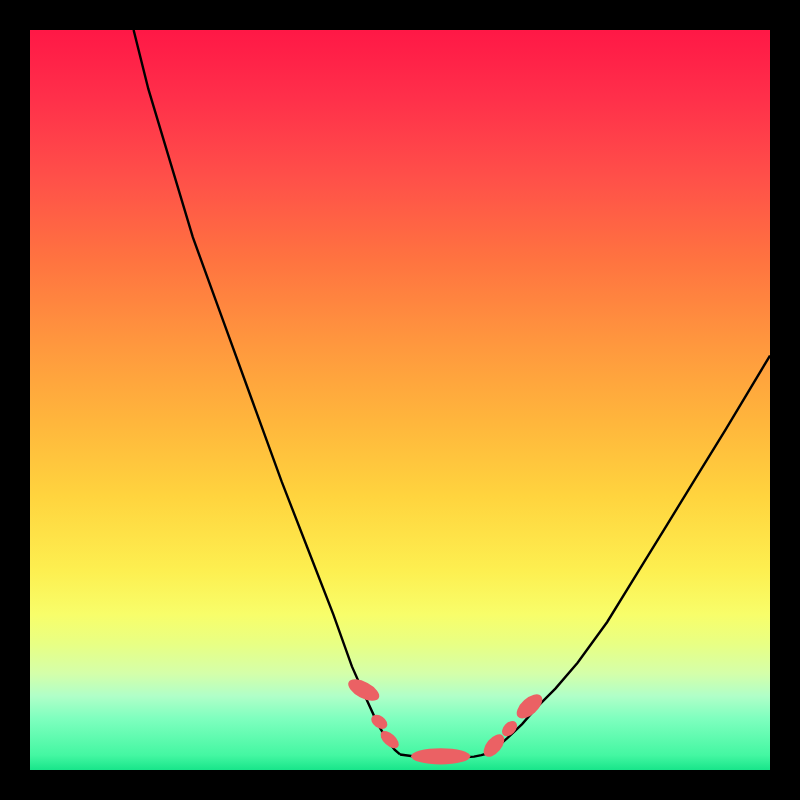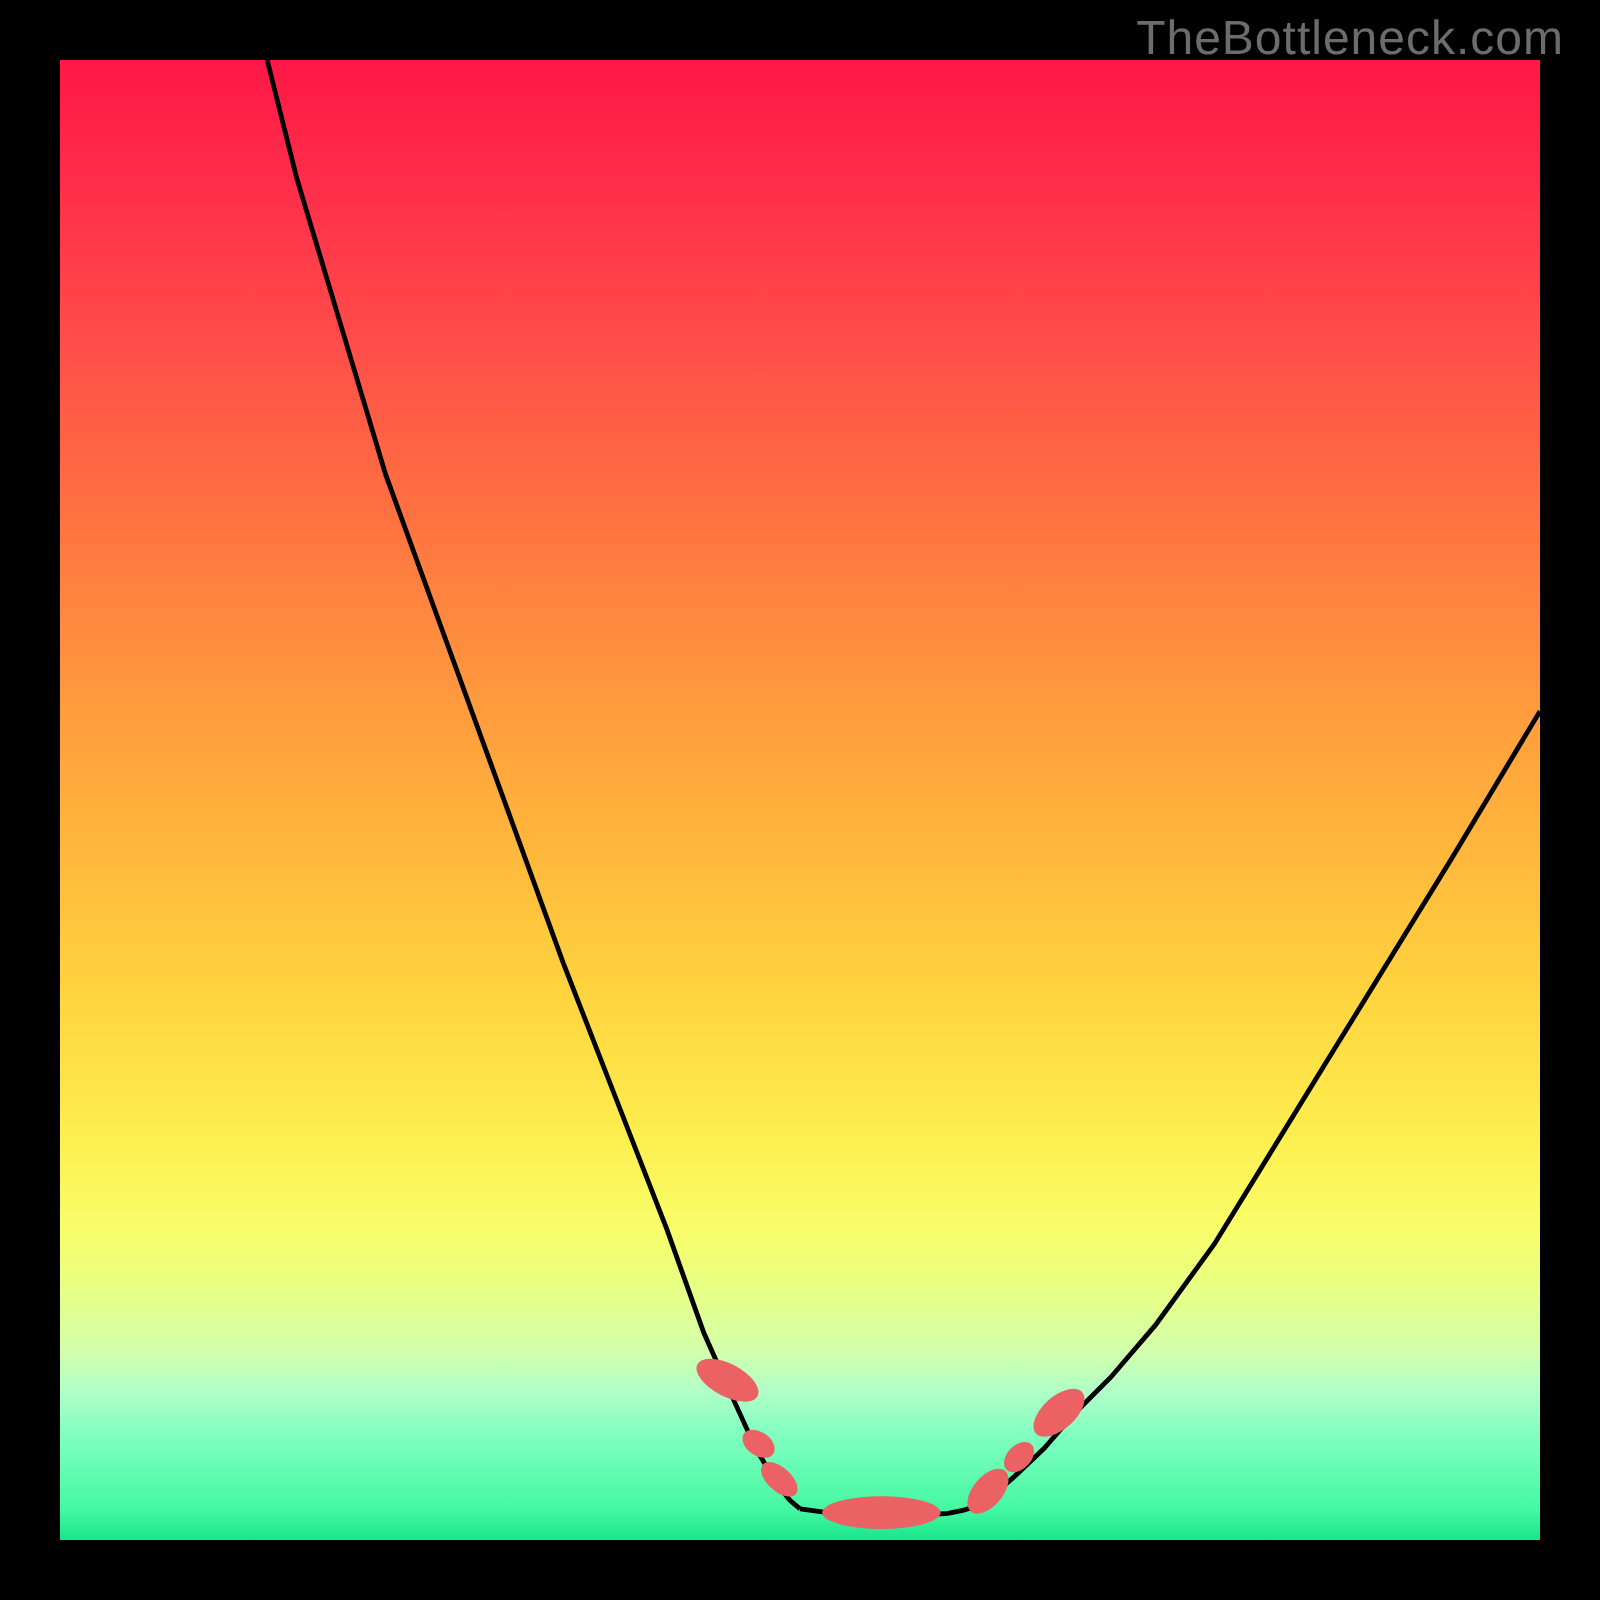--- a/index.html
+++ b/index.html
@@ -71,14 +71,13 @@
           <ellipse cx="333.74" cy="660.08" rx="8.14" ry="17.02" fill="#eb6164" transform="rotate(-62 333.74 660.08)"></ellipse>
           <ellipse cx="349.28" cy="691.90" rx="5.92" ry="8.88" fill="#eb6164" transform="rotate(-55 349.28 691.90)"></ellipse>
           <ellipse cx="359.64" cy="709.66" rx="5.92" ry="11.10" fill="#eb6164" transform="rotate(-48 359.64 709.66)"></ellipse>
           <ellipse cx="410.70" cy="726.31" rx="29.60" ry="8.14" fill="#eb6164"></ellipse>
           <ellipse cx="463.98" cy="715.58" rx="7.40" ry="13.32" fill="#eb6164" transform="rotate(40 463.98 715.58)"></ellipse>
           <ellipse cx="479.52" cy="698.56" rx="5.92" ry="8.88" fill="#eb6164" transform="rotate(44 479.52 698.56)"></ellipse>
           <ellipse cx="499.50" cy="676.36" rx="8.14" ry="15.54" fill="#eb6164" transform="rotate(48 499.50 676.36)"></ellipse>
         </g>
     </svg>
   </div>
-  <div class="watermark">TheBottleneck.com</div>
 </div>
 
 </body></html>

